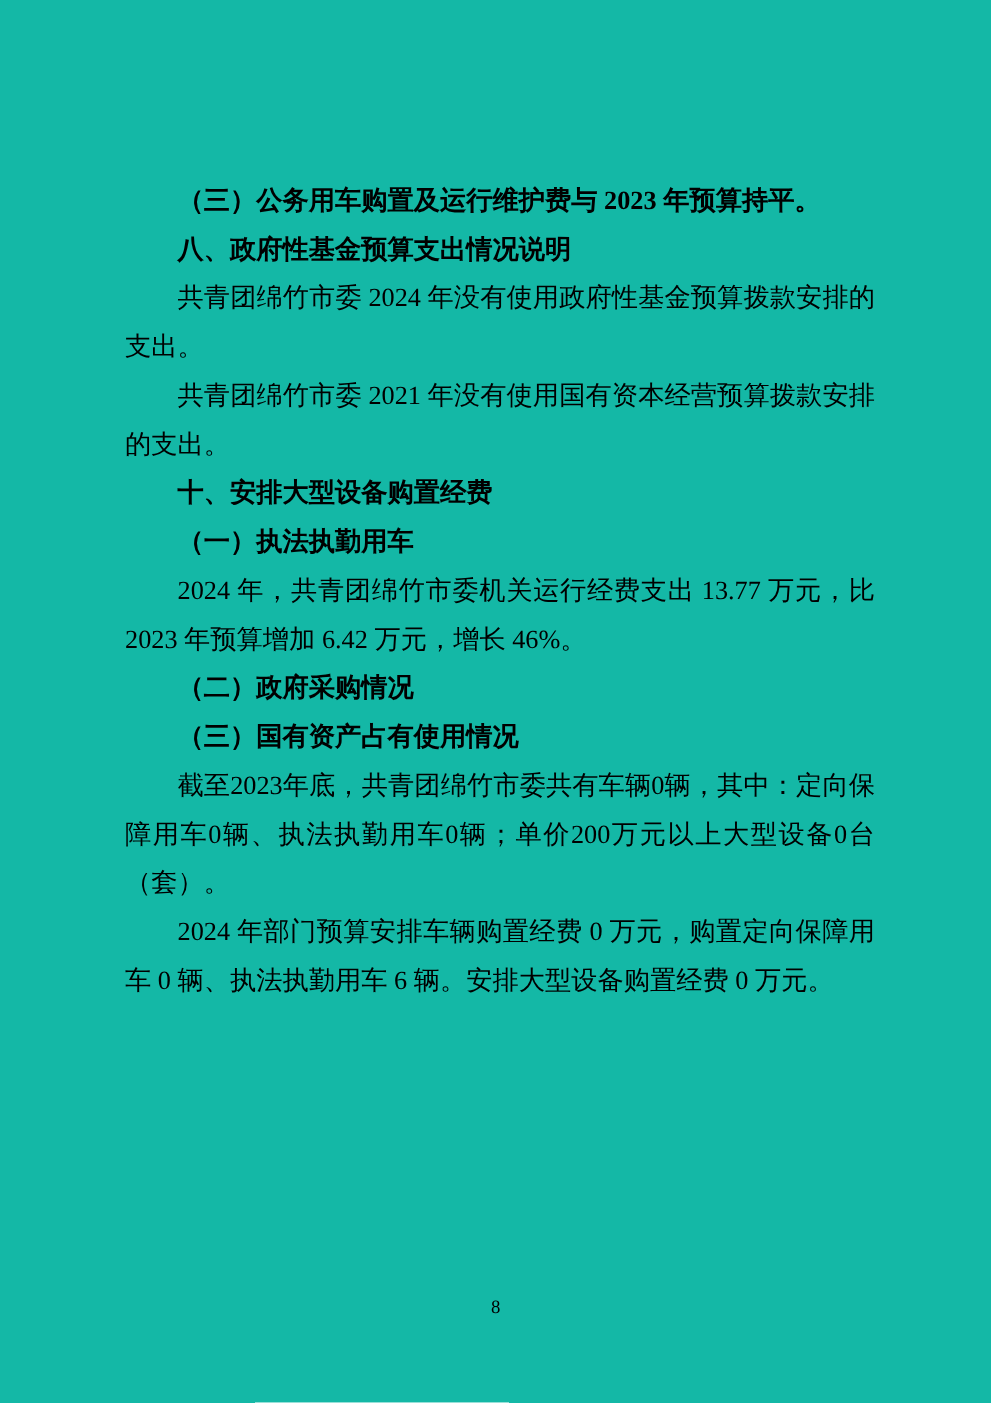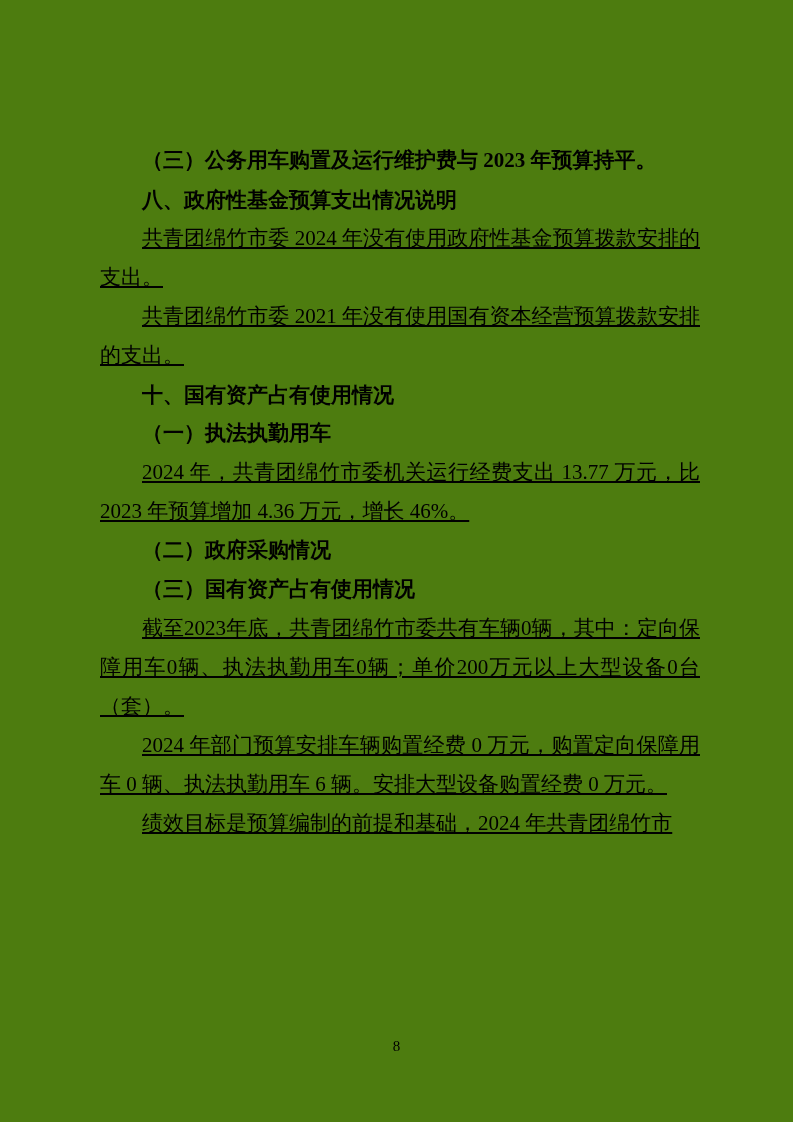--- a/index.html
+++ b/index.html
@@ -4,21 +4,21 @@
 <style>
   html, body {
     margin: 0;
     padding: 0;
     background: #ffffff;
   }
   .page {
     position: relative;
     width: 793px;
     height: 1122px;
-    background: #4d7c0f;
+    background: #14b8a6;
     overflow: hidden;
     color: #000000;
   }
   .content {
     position: absolute;
     left: 100px;
     top: 141px;
     width: 600px;
   }
   .content p {
@@ -27,21 +27,20 @@
     font-size: 21px;
     line-height: 39px;
     text-align: justify;
     text-justify: inter-character;
     text-indent: 2em;
     color: #000000;
   }
   p.para-body {
     font-family: "Liberation Serif", "DejaVu Serif", serif;
     font-weight: normal;
-    text-decoration: underline;
   }
   p.para-hei {
     font-family: "Liberation Sans", "DejaVu Sans", sans-serif;
     font-weight: bold;
   }
   p.para-kai {
     font-family: "Liberation Serif", "DejaVu Serif", serif;
     font-weight: bold;
   }
   .footer {
@@ -57,23 +56,22 @@
 </style>
 </head>
 <body>
 
 <div class="page">
   <div class="content">
     <p class="para-kai">（三）公务用车购置及运行维护费与 2023 年预算持平。</p>
     <p class="para-hei">八、政府性基金预算支出情况说明</p>
     <p class="para-body">共青团绵竹市委 2024 年没有使用政府性基金预算拨款安排的支出。</p>
     <p class="para-body">共青团绵竹市委 2021 年没有使用国有资本经营预算拨款安排的支出。</p>
-    <p class="para-hei">十、国有资产占有使用情况</p>
+    <p class="para-hei">十、安排大型设备购置经费</p>
     <p class="para-kai">（一）执法执勤用车</p>
-    <p class="para-body">2024 年，共青团绵竹市委机关运行经费支出 13.77 万元，比 2023 年预算增加 4.36 万元，增长 46%。</p>
+    <p class="para-body">2024 年，共青团绵竹市委机关运行经费支出 13.77 万元，比 2023 年预算增加 6.42 万元，增长 46%。</p>
     <p class="para-kai">（二）政府采购情况</p>
     <p class="para-kai">（三）国有资产占有使用情况</p>
     <p class="para-body">截至2023年底，共青团绵竹市委共有车辆0辆，其中：定向保障用车0辆、执法执勤用车0辆；单价200万元以上大型设备0台（套）。</p>
     <p class="para-body">2024 年部门预算安排车辆购置经费 0 万元，购置定向保障用车 0 辆、执法执勤用车 6 辆。安排大型设备购置经费 0 万元。</p>
-    <p class="para-body">绩效目标是预算编制的前提和基础，2024 年共青团绵竹市</p>
   </div>
   <div class="footer">8</div>
 </div>
 
 </body></html>

